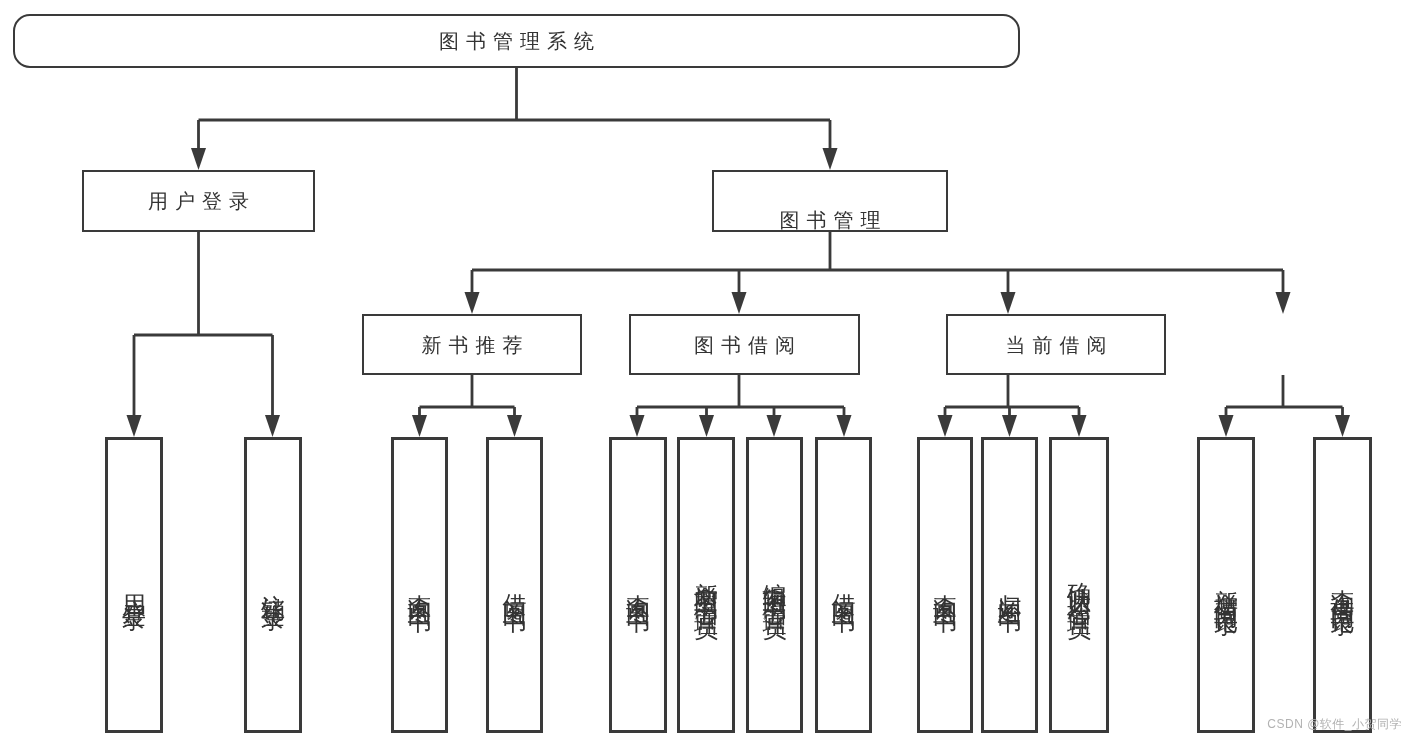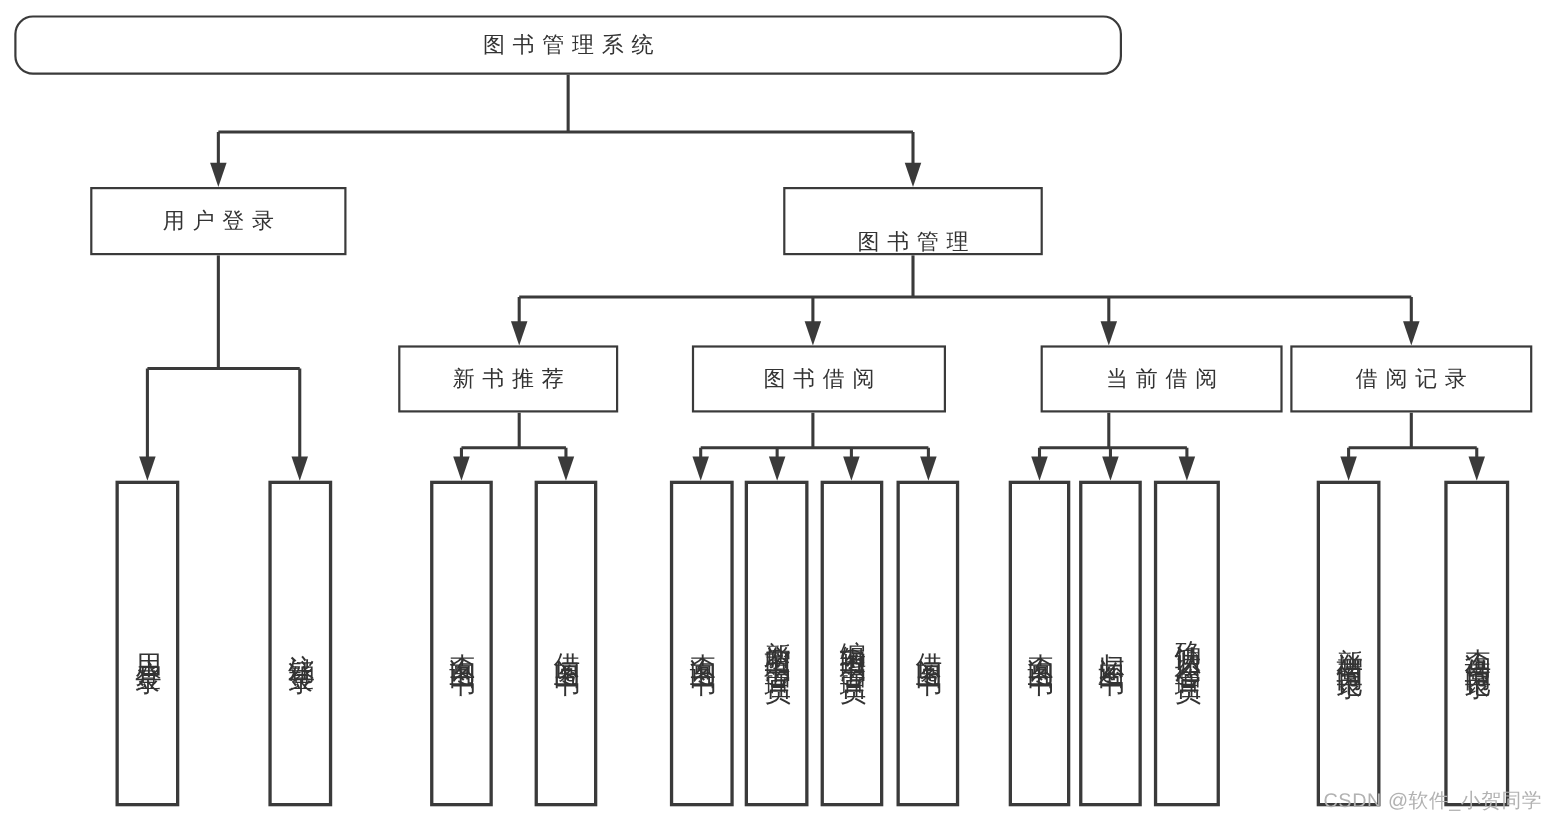--- a/index.html
+++ b/index.html
@@ -55,21 +55,21 @@
     text-orientation: mixed;
     font-size: 24px;
     letter-spacing: 5px;
     line-height: 1;
     white-space: nowrap;
   }
   .watermark {
     position: absolute;
     right: 3px;
     top: 716px;
-    font-size: 18px;
+    font-size: 12px;
     letter-spacing: 0.5px;
     color: #b2b2b2;
     z-index: 10;
     white-space: nowrap;
   }
 </style>
 </head>
 <body>
 
 <div class="canvas">
@@ -128,31 +128,28 @@
     <span>图书管理系统</span>
   </div>
 
   <div class="node box-h" style="left:82px; top:170px; width:233px; height:62px;">
     <span>用户登录</span>
   </div>
   <div class="node box-h" style="left:712px; top:170px; width:236px; height:62px;align-items:flex-end;">
     <span>图书管理</span>
   </div>
 
-  <div class="node box-h" style="left:362px; top:314px; width:200px; height:61px;">
+  <div class="node box-h" style="left:362px; top:314px; width:220px; height:61px;">
     <span>新书推荐</span>
   </div>
   <div class="node box-h" style="left:629px; top:314px; width:231px; height:61px;">
     <span>图书借阅</span>
   </div>
   <div class="node box-h" style="left:898px; top:314px; width:220px; height:61px;margin-left:48px;">
     <span>当前借阅</span>
-  </div>
-  <div class="node box-h" style="left:1173px; top:314px; width:220px; height:61px;">
-    <span>借阅记录</span>
   </div>
 
   <div class="node box-v" style="left:105px; top:437px; width:58px; height:296px;">
     <span>用户登录</span>
   </div>
   <div class="node box-v" style="left:244px; top:437px; width:58px; height:296px;">
     <span>注销登录</span>
   </div>
 
   <div class="node box-v" style="left:391px; top:437px; width:57px; height:296px;">

